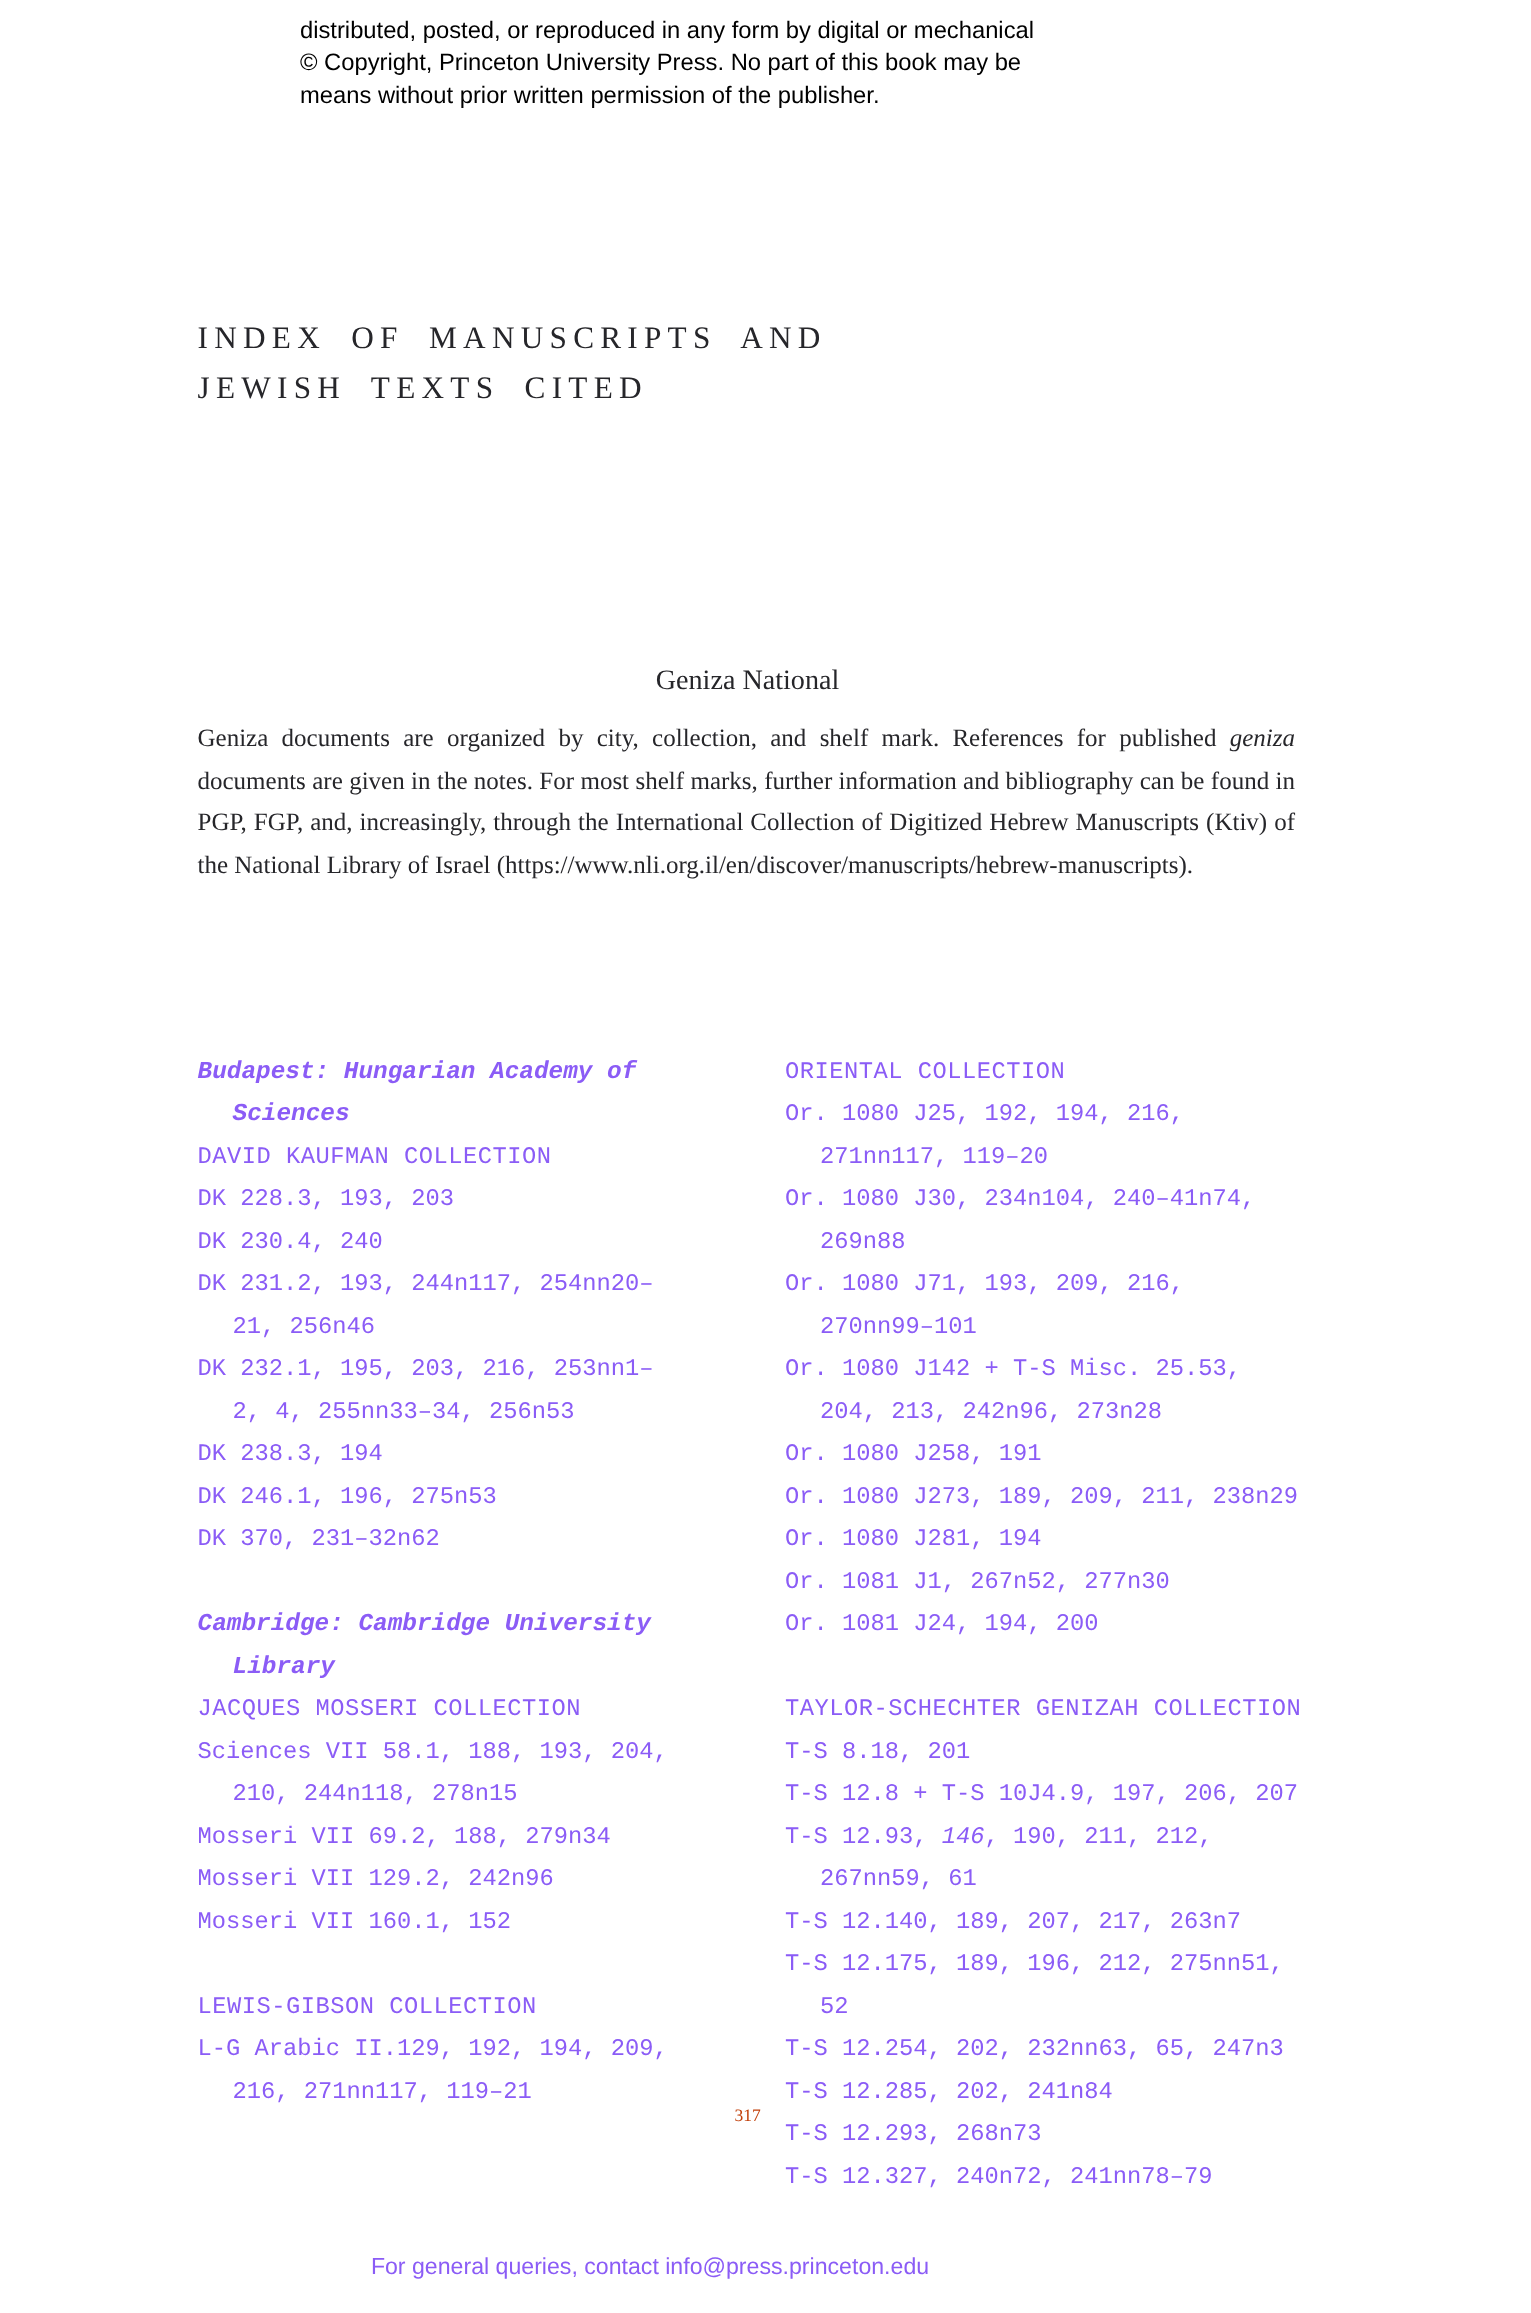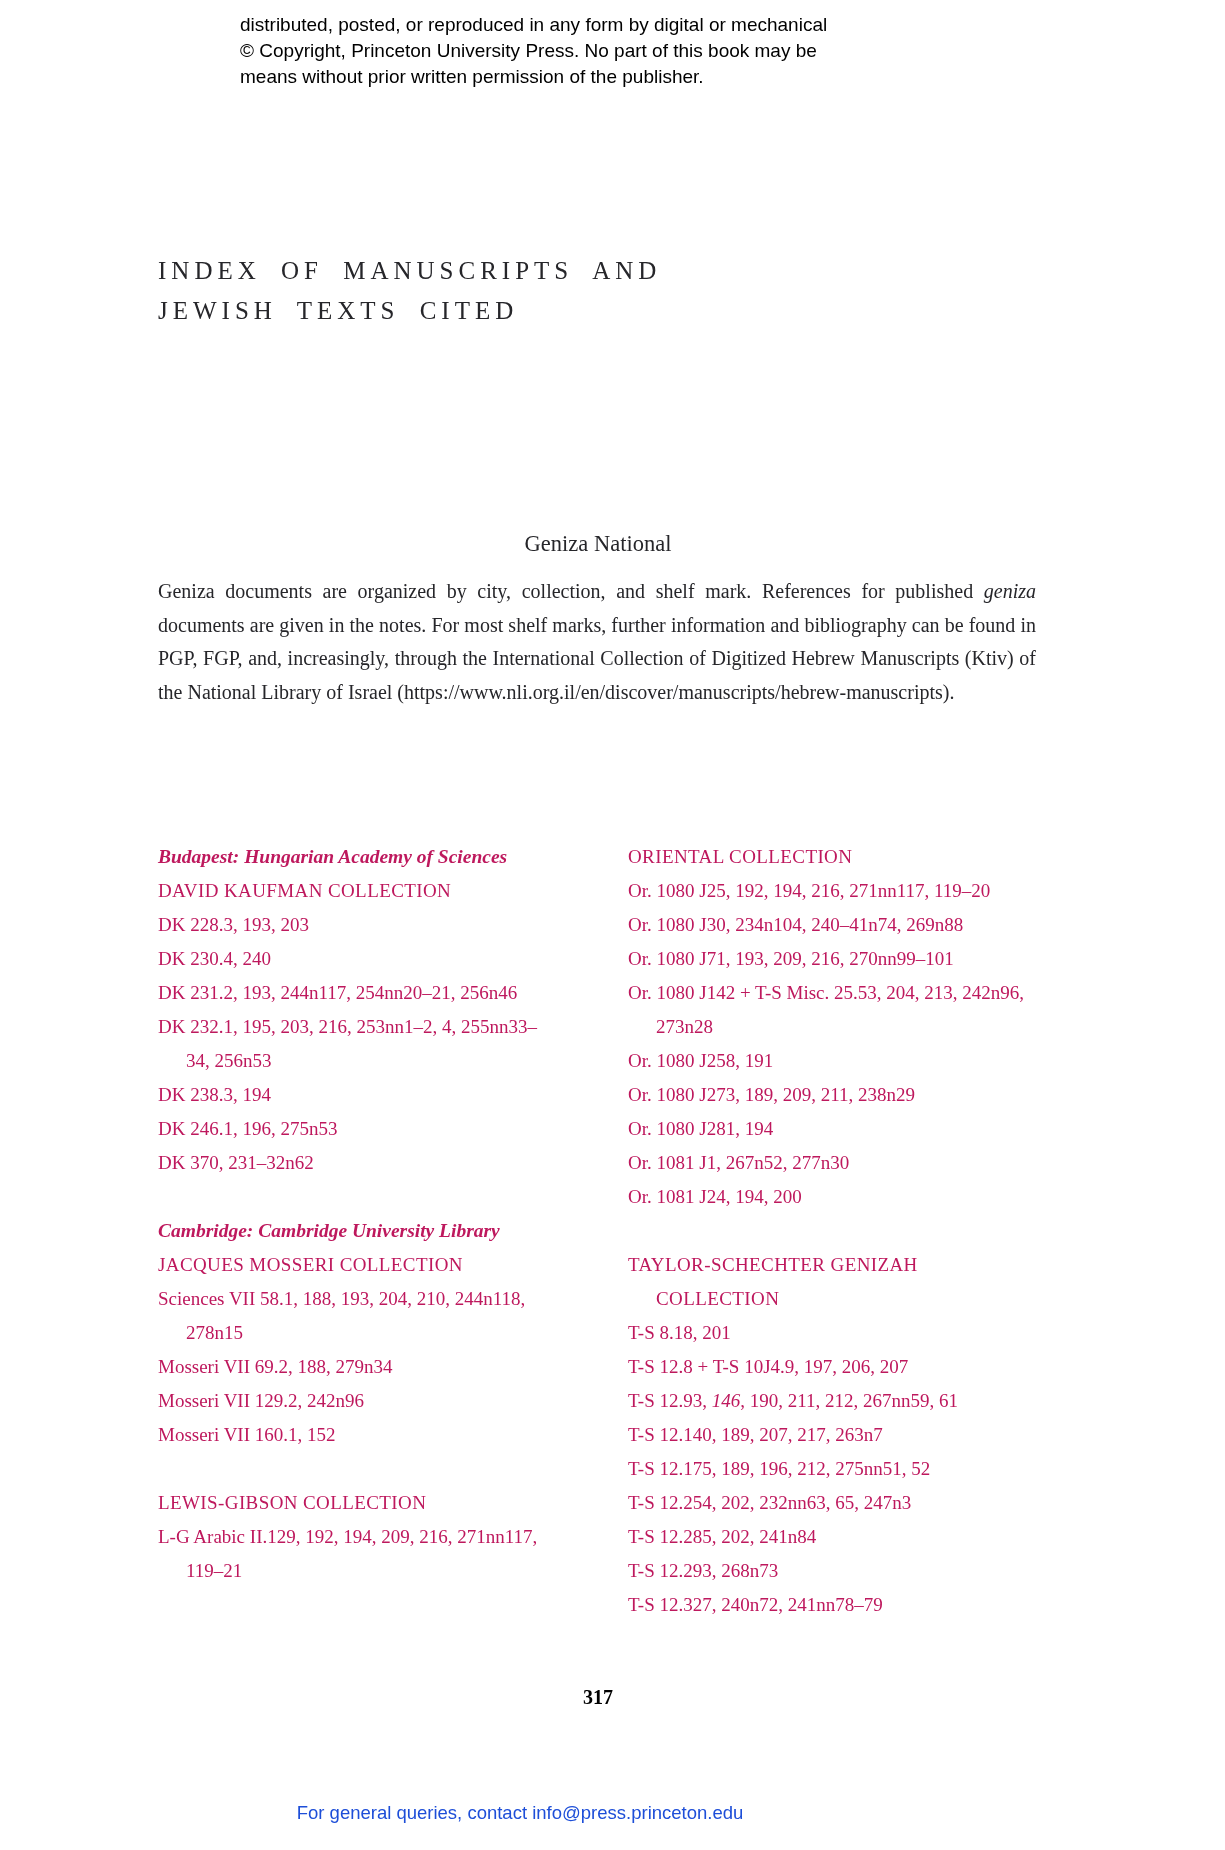--- a/index.html
+++ b/index.html
@@ -41,21 +41,22 @@
     font-size:20px; line-height:33.5px;
     text-align:justify;
     color:#26262a;
   }
   .intro .it{font-style:italic;}
   .columns{
     position:absolute;
     left:158px; top:840px; width:900px;
     display:flex;
     font-size:19px; line-height:34px;
-    color:#be185d;
+    color:#8b5cf6;
+    font-family:Liberation Mono, monospace;
   }
   .col-left{width:385px; margin-right:85px; flex:none;}
   .col-right{width:415px; flex:none;}
   .block + .block{margin-top:34px;}
   .group + .group{margin-top:34px;}
   .city{
     font-weight:bold; font-style:italic;
     font-size:19.5px;
     max-width:350px;
     padding-left:28px; text-indent:-28px;
@@ -65,31 +66,30 @@
     padding-left:28px; text-indent:-28px;
   }
   .entry{
     padding-left:28px; text-indent:-28px;
   }
   .entry .it{font-style:italic;}
   .pageno{
     position:absolute;
     left:158px; top:1686px; width:880px;
     text-align:center;
-    font-size:20px;
-    color:#000000;
-    font-weight:bold;
+    font-size:14px;
+    color:#c2410c;
   }
   .footer{
     position:absolute;
     left:0; top:1802px; width:1040px;
     text-align:center;
     font-family:"Liberation Sans","DejaVu Sans",sans-serif;
     font-size:18.5px;
-    color:#1d4ed8;
+    color:#8b5cf6;
   }
 </style>
 </head>
 <body>
 
 <div class="page">
 
   <div class="copyright">
     <div>distributed, posted, or reproduced in any form by digital or mechanical</div>
     <div>© Copyright, Princeton University Press. No part of this book may be</div>

